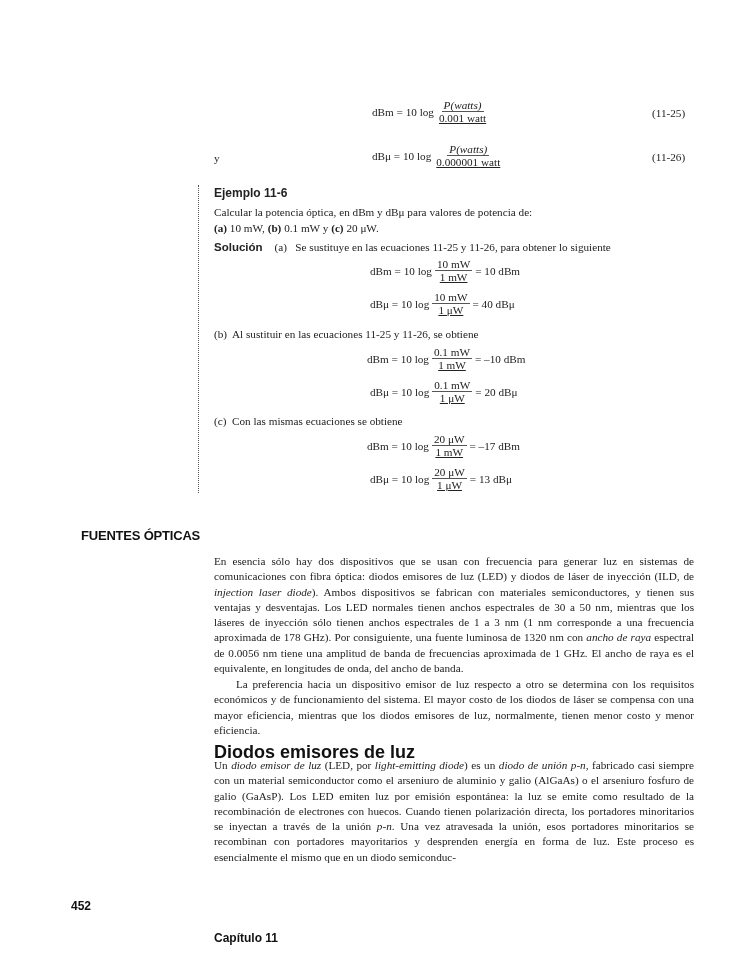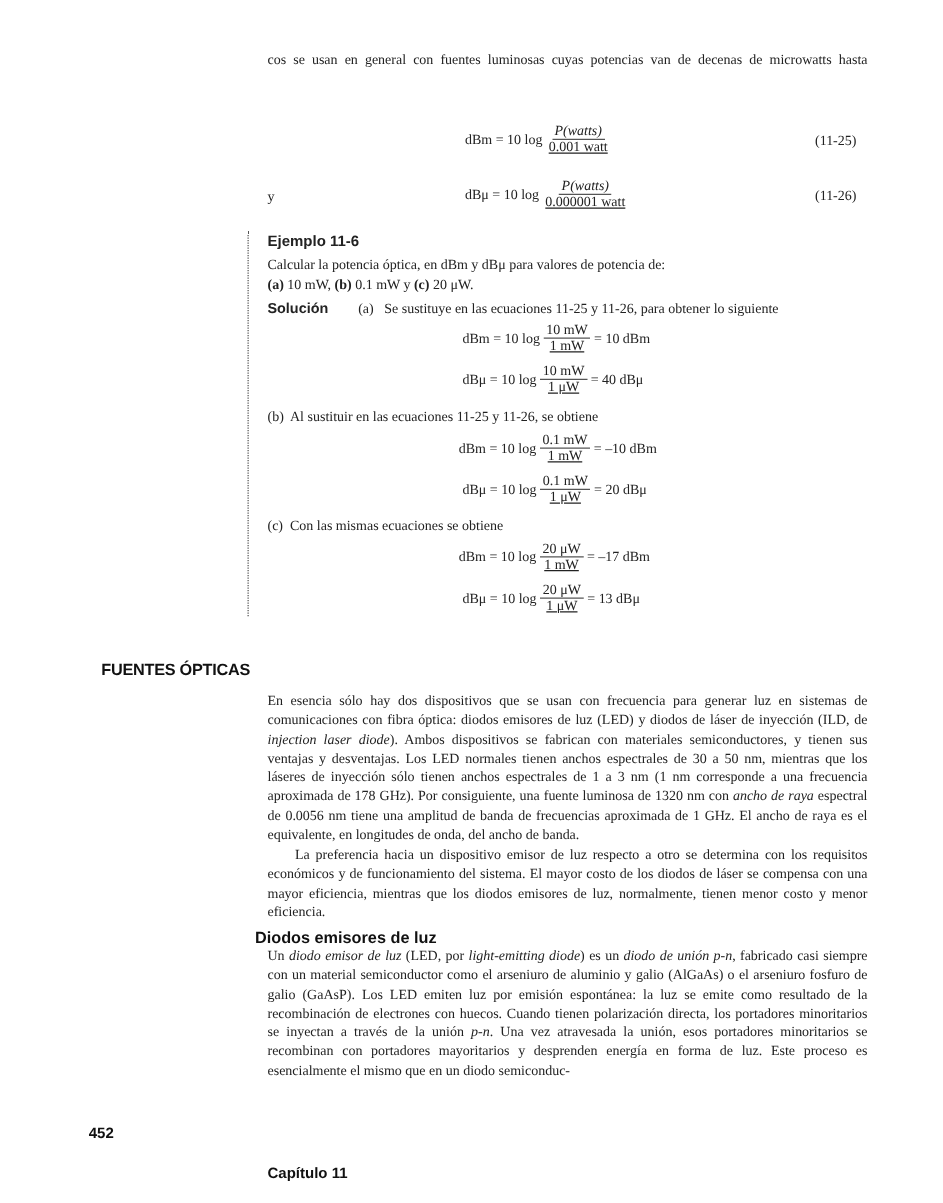--- a/index.html
+++ b/index.html
@@ -16,21 +16,20 @@
   .sans { font-family:"Liberation Sans","DejaVu Sans",sans-serif; font-weight:bold; }
   .vbar { position:absolute; left:198px; top:185px; width:1px; height:308px; border-left:1px dotted #555; }
   .line { position:absolute; left:214px; font-size:11.2px; white-space:nowrap; }
   .i { font-style:italic; }
   .b { font-weight:bold; }
 </style>
 </head>
 <body>
 
 <div class="p" style="top:41px;">
-  <div style="text-align:justify;text-align-last:justify;">cos se usan en general con fuentes luminosas cuyas potencias van de decenas de microwatts hasta</div>
 </div>
 
 <div class="eq" style="top:99px;left:372px;">
   <span>dBm</span>&nbsp;
   <span>= 10 log</span>
   <span class="frac">
     <span class="num i">P(watts)</span>
     <span class="den">0.001 watt</span>
   </span>
 </div>
@@ -47,21 +46,21 @@
 </div>
 <div class="eqnum" style="top:151px;">(11-26)</div>
 
 <div class="vbar"></div>
 <div class="line sans" style="top:186px;font-size:12px;">Ejemplo 11-6</div>
 <div class="line" style="top:206px;">Calcular la potencia óptica, en dBm y dBμ para valores de potencia de:</div>
 <div class="line" style="top:222px;">
   <span class="b">(a)</span><span> 10 mW, </span><span class="b">(b)</span><span> 0.1 mW y </span><span class="b">(c)</span><span> 20 μW.</span>
 </div>
 <div class="line" style="top:241px;">
-  <span class="sans" style="font-size:11.5px;margin-right:24px;">Solución</span><span style="white-space:pre;">(a)   Se sustituye en las ecuaciones 11-25 y 11-26, para obtener lo siguiente</span>
+  <span class="sans" style="font-size:11.5px;margin-right:12px;">Solución</span><span style="white-space:pre;">(a)   Se sustituye en las ecuaciones 11-25 y 11-26, para obtener lo siguiente</span>
 </div>
 
 <div class="eq" style="top:258px;left:370px;">
   <span>dBm</span>&nbsp;<span>= 10 log</span>
   <span class="frac">
       <span class="num">10 mW</span>
       <span class="den">1 mW</span>
     </span>
   <span>= 10 dBm</span>
 </div>
@@ -113,19 +112,19 @@
 <div class="sans" style="position:absolute;left:41px;top:528px;font-size:13px;letter-spacing:-0.2px;color:#111;padding-left:40px;">FUENTES ÓPTICAS</div>
 
 <div class="p" style="top:554px;">
   <span>En esencia sólo hay dos dispositivos que se usan con frecuencia para generar luz en sistemas de comunicaciones con fibra óptica: diodos emisores de luz (LED) y diodos de láser de inyección (ILD, de </span><span class="i">injection laser diode</span><span>). Ambos dispositivos se fabrican con materiales semiconductores, y tienen sus ventajas y desventajas. Los LED normales tienen anchos espectrales de 30 a 50 nm, mientras que los láseres de inyección sólo tienen anchos espectrales de 1 a 3 nm (1 nm corresponde a una frecuencia aproximada de 178 GHz). Por consiguiente, una fuente luminosa de 1320 nm con </span><span class="i">ancho de raya</span><span> espectral de 0.0056 nm tiene una amplitud de banda de frecuencias aproximada de 1 GHz. El ancho de raya es el equivalente, en longitudes de onda, del ancho de banda.</span>
 </div>
 
 <div class="p" style="top:677px;">
   <span class="indent"></span><span>La preferencia hacia un dispositivo emisor de luz respecto a otro se determina con los requisitos económicos y de funcionamiento del sistema. El mayor costo de los diodos de láser se compensa con una mayor eficiencia, mientras que los diodos emisores de luz, normalmente, tienen menor costo y menor eficiencia.</span>
 </div>
 
-<div class="sans" style="position:absolute;left:204px;top:742px;font-size:13px;color:#111;text-align:right;">Diodos emisores de luz</div>
+<div class="sans" style="position:absolute;left:214px;top:742px;font-size:18px;color:#111;text-align:right;">Diodos emisores de luz</div>
 <div class="p" style="top:758px;">
   <span>Un </span><span class="i">diodo emisor de luz</span><span> (LED, por </span><span class="i">light-emitting diode</span><span>) es un </span><span class="i">diodo de unión p-n</span><span>, fabricado casi siempre con un material semiconductor como el arseniuro de aluminio y galio (AlGaAs) o el arseniuro fosfuro de galio (GaAsP). Los LED emiten luz por emisión espontánea: la luz se emite como resultado de la recombinación de electrones con huecos. Cuando tienen polarización directa, los portadores minoritarios se inyectan a través de la unión </span><span class="i">p-n</span><span>. Una vez atravesada la unión, esos portadores minoritarios se recombinan con portadores mayoritarios y desprenden energía en forma de luz. Este proceso es esencialmente el mismo que en un diodo semiconduc-</span>
 </div>
 
 <div class="sans" style="position:absolute;left:71px;top:899px;font-size:12px;color:#111;">452</div>
 <div class="sans" style="position:absolute;left:214px;top:899px;font-size:12px;color:#111;margin-top:32px;">Capítulo 11</div>
 
 </body></html>

